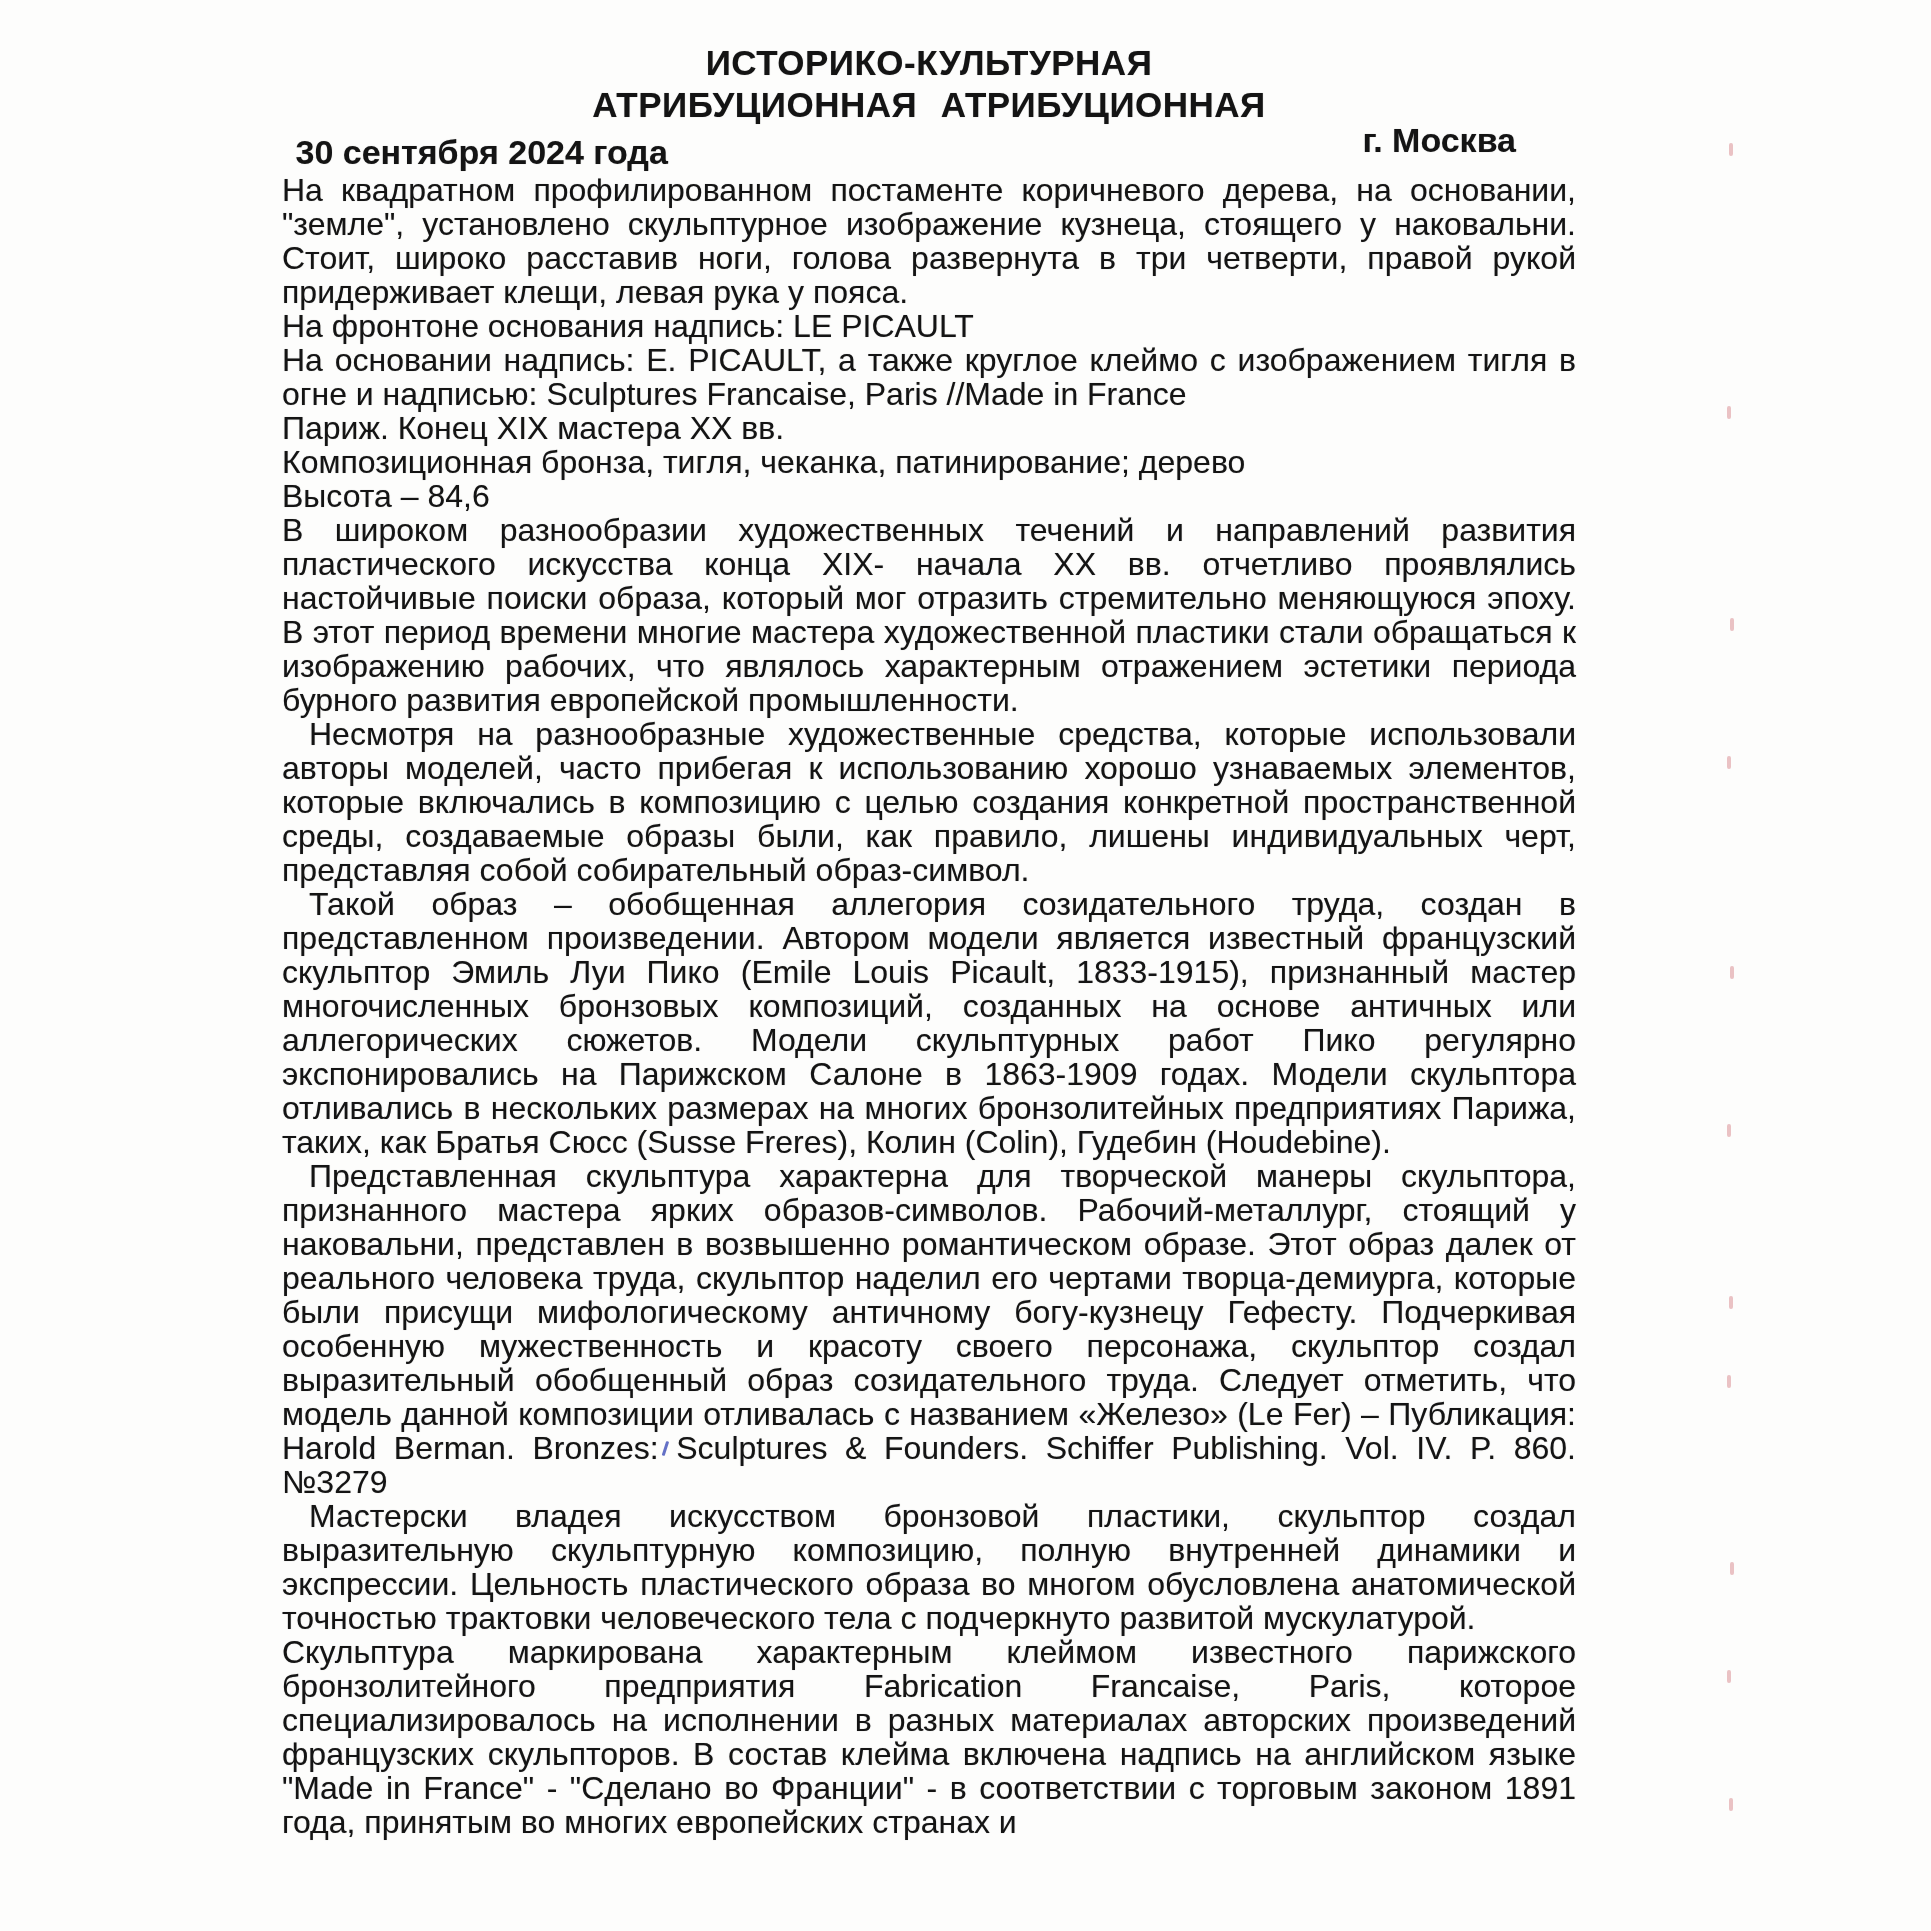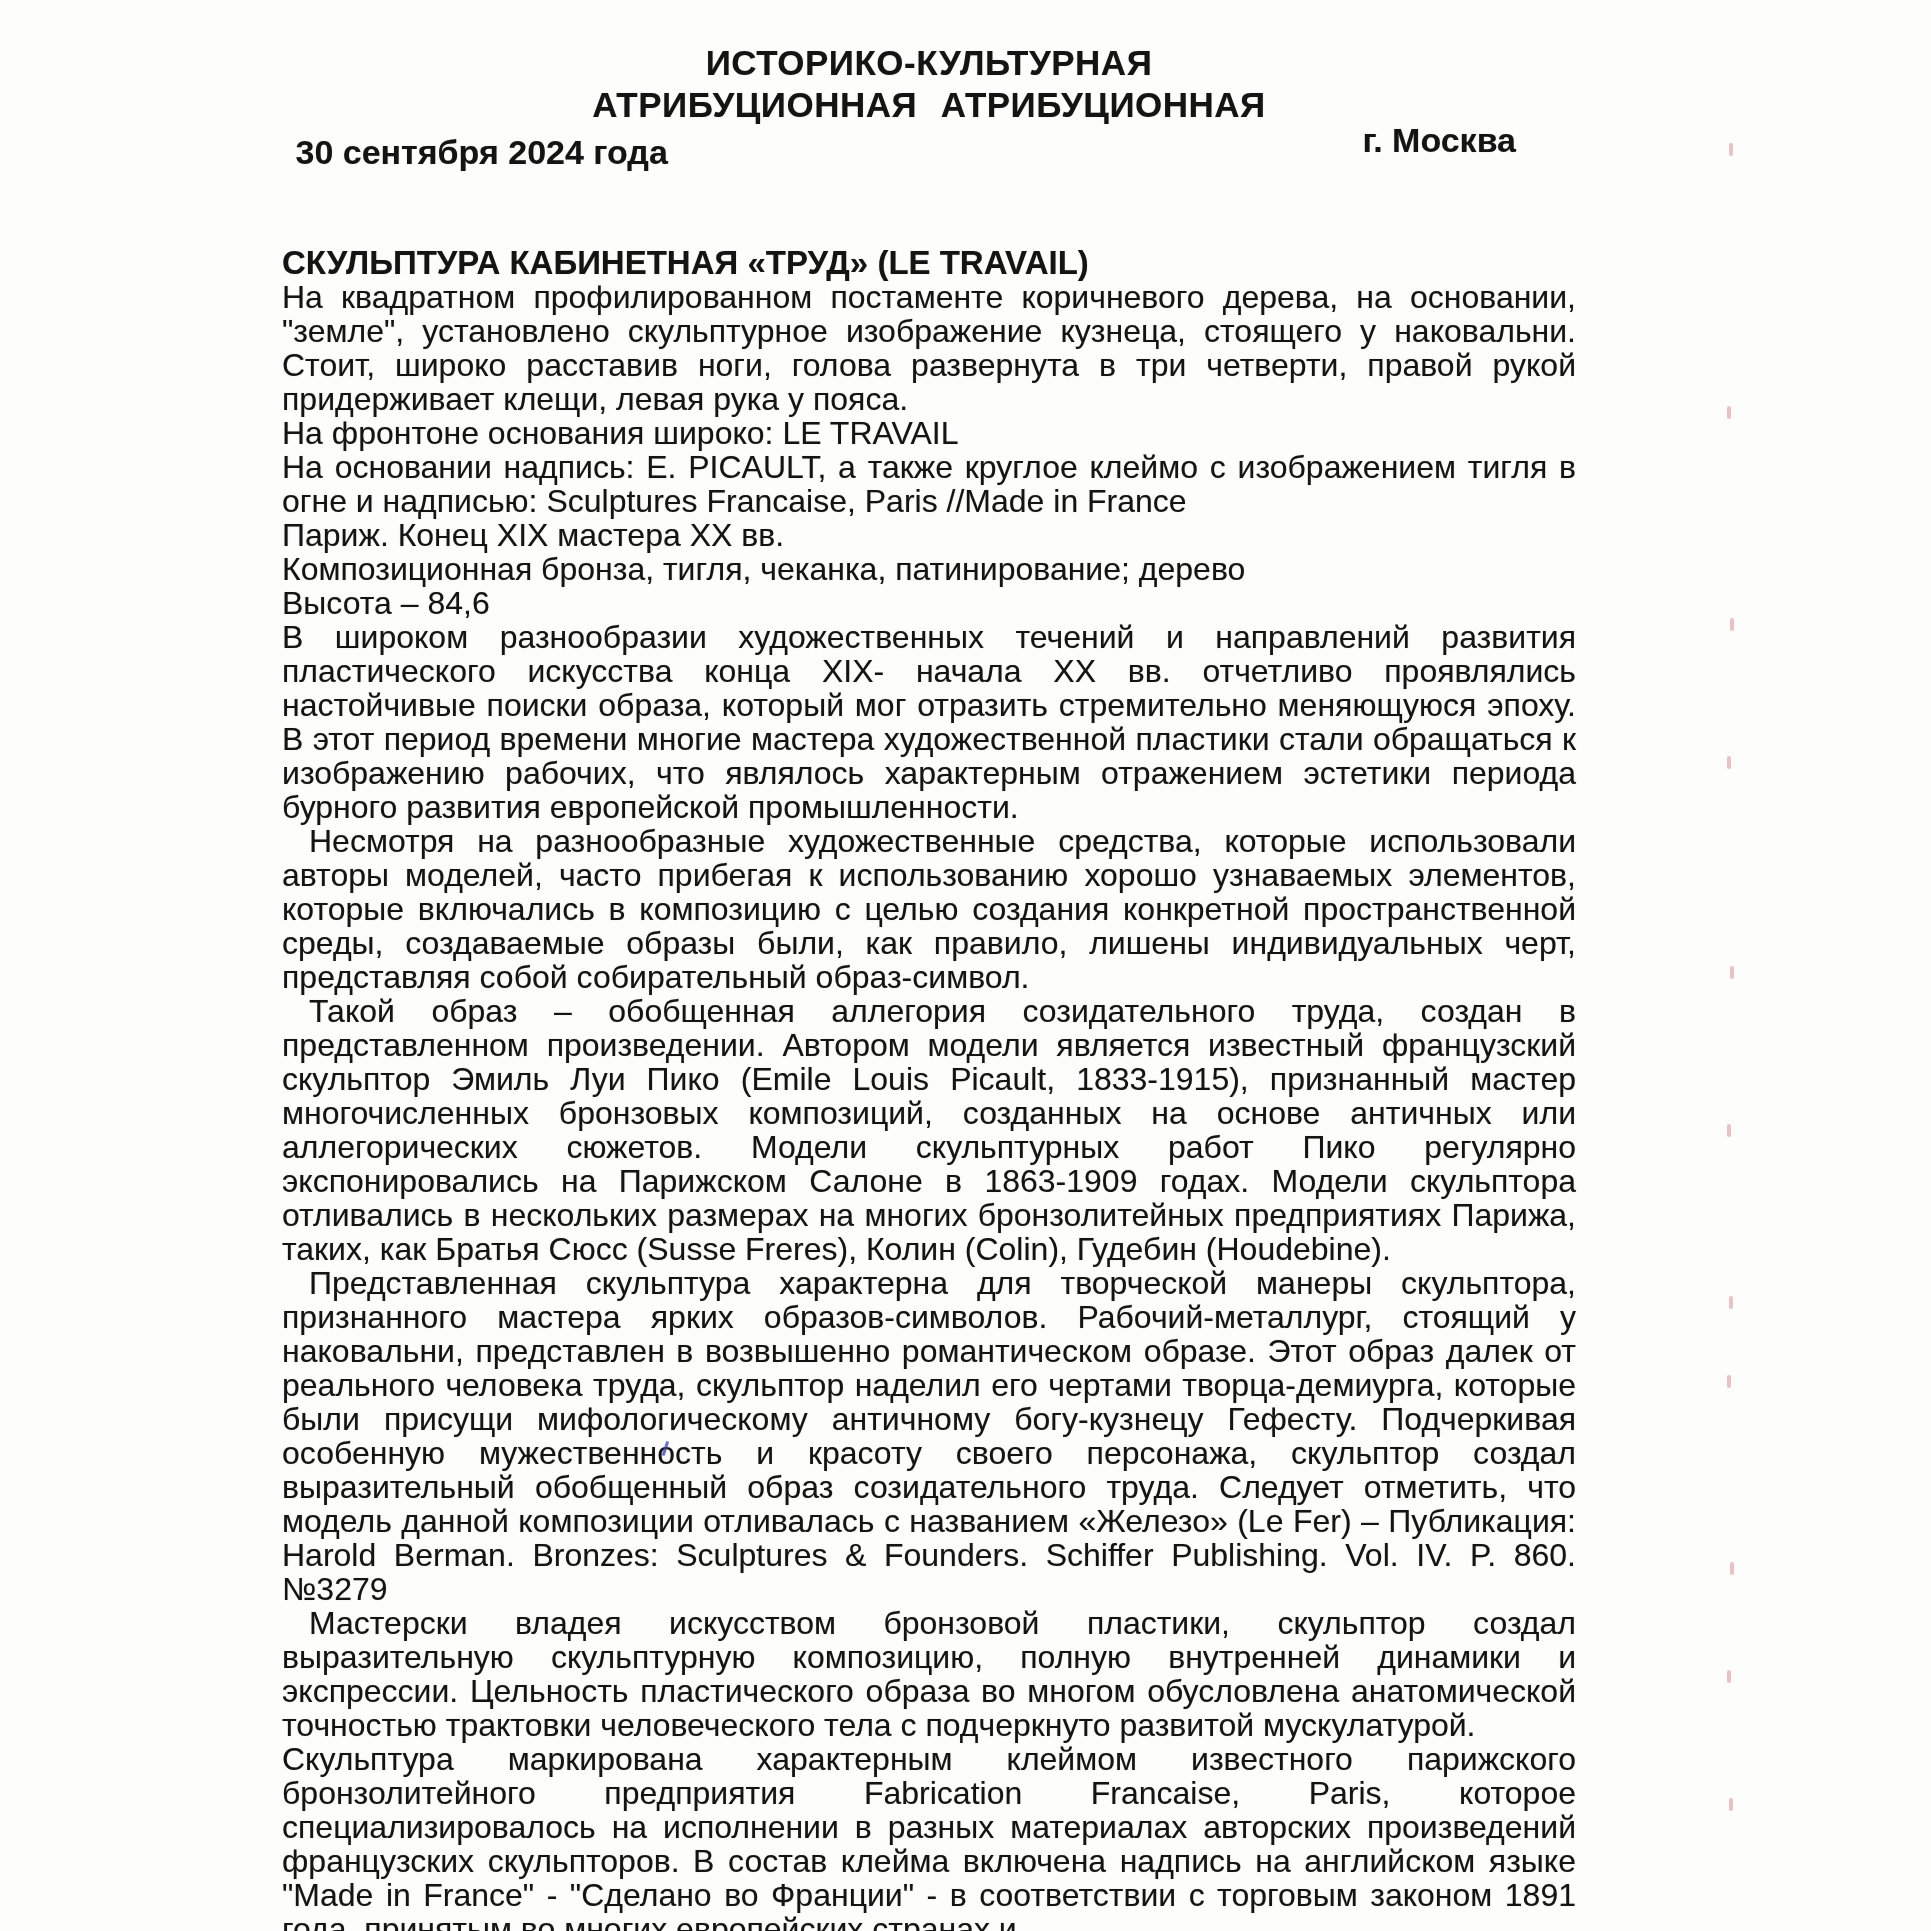--- a/index.html
+++ b/index.html
@@ -79,26 +79,25 @@
     <div class="doc-header">
       <div>ИСТОРИКО-КУЛЬТУРНАЯ</div>
       <div class="hdr2">АТРИБУЦИОННАЯ АТРИБУЦИОННАЯ</div>
     </div>
 
     <div class="date-row">
       <span class="date">30 сентября 2024 года</span>
       <span class="city">г. Москва</span>
     </div>
 
-    <div class="obj-title">СКУЛЬПТУРА КАБИНЕТНАЯ «ТРУД» (LE TRAVAIL)</div>
 
     <div class="desc">На квадратном профилированном постаменте коричневого дерева, на основании, "земле", установлено скульптурное изображение кузнеца, стоящего у наковальни. Стоит, широко расставив ноги, голова развернута в три четверти, правой рукой придерживает клещи, левая рука у пояса.</div>
 
     <div class="specs">
-      <div class="spec">На фронтоне основания широко: LE TRAVAIL</div>
+      <div class="spec">На фронтоне основания надпись: LE PICAULT</div>
       <div class="spec">На основании надпись: E. PICAULT, а также круглое клеймо с изображением тигля в огне и надписью: Sculptures Francaise, Paris //Made in France</div>
       <div class="spec">Париж. Конец XIX мастера XX вв.</div>
       <div class="spec">Композиционная бронза, тигля, чеканка, патинирование; дерево</div>
       <div class="spec">Высота – 84,6</div>
     </div>
 
     <div class="body-block">
       <p class="para">В широком разнообразии художественных течений и направлений развития пластического искусства конца XIX- начала XX вв. отчетливо проявлялись настойчивые поиски образа, который мог отразить стремительно меняющуюся эпоху. В этот период времени многие мастера художественной пластики стали обращаться к изображению рабочих, что являлось характерным отражением эстетики периода бурного развития европейской промышленности.</p>
       <p class="para indent">Несмотря на разнообразные художественные средства, которые использовали авторы моделей, часто прибегая к использованию хорошо узнаваемых элементов, которые включались в композицию с целью создания конкретной пространственной среды, создаваемые образы были, как правило, лишены индивидуальных черт, представляя собой собирательный образ-символ.</p>
       <p class="para indent">Такой образ – обобщенная аллегория созидательного труда, создан в представленном произведении. Автором модели является известный французский скульптор Эмиль Луи Пико (Emile Louis Picault, 1833-1915), признанный мастер многочисленных бронзовых композиций, созданных на основе античных или аллегорических сюжетов. Модели скульптурных работ Пико регулярно экспонировались на Парижском Салоне в 1863-1909 годах. Модели скульптора отливались в нескольких размерах на многих бронзолитейных предприятиях Парижа, таких, как Братья Сюсс (Susse Freres), Колин (Colin), Гудебин (Houdebine).</p>

